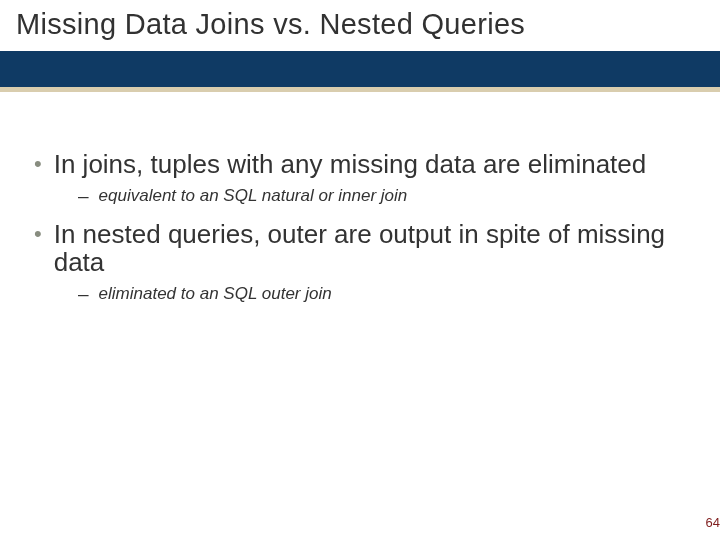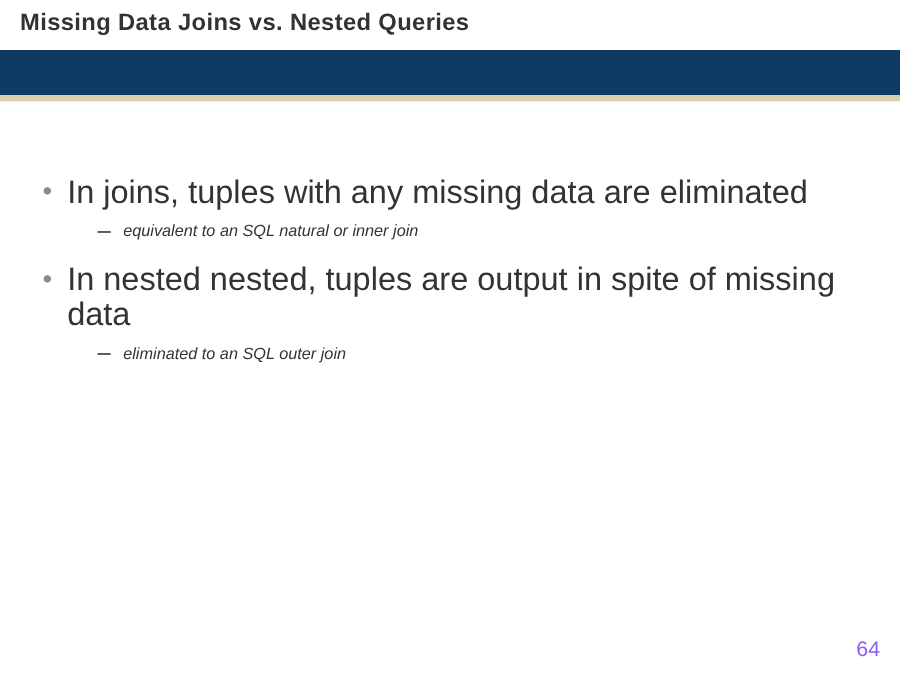--- a/index.html
+++ b/index.html
@@ -8,22 +8,22 @@
     font-family: Verdana, Geneva, sans-serif;
     background: #ffffff;
     position: relative;
   }
   .title-bar {
     background: #ffffff;
     padding: 8px 16px 10px 16px;
   }
   .title-text {
     font-family: Arial, Helvetica, sans-serif;
-    font-weight: 700;
-    font-size: 19px;
+    font-weight: 400;
+    font-size: 29px;
     color: #323232;
     letter-spacing: 0.3px;
     font-stretch: condensed;
   }
   .band-dark {
     background: #0f3a64;
     height: 36px;
     width: 100%;
   }
   .band-tan {
@@ -57,31 +57,31 @@
     margin-top: 3px;
     margin-bottom: 12px;
   }
   .sub-dash {
     font-size: 19px;
     line-height: 24px;
     margin-right: 10px;
     color: #333333;
   }
   .sub-text {
-    font-size: 13px;
+    font-size: 17px;
     line-height: 24px;
     font-style: italic;
     color: #333333;
   }
   .page-number {
     position: absolute;
     bottom: 10px;
-    right: 16px;
-    font-size: 17px;
-    color: #8b5cf6;
+    right: 0;
+    font-size: 13px;
+    color: #7f1d1d;
   }
 </style>
 </head>
 <body>
 
 <div class="title-bar">
   <div class="title-text">Missing Data Joins vs. Nested Queries</div>
 </div>
 <div class="band-dark"></div>
 <div class="band-tan"></div>
@@ -92,21 +92,21 @@
     <div class="bullet-dot">•</div>
     <div class="bullet-text">In joins, tuples with any missing data are eliminated</div>
   </div>
   <div class="sub-item">
     <div class="sub-dash">–</div>
     <div class="sub-text">equivalent to an SQL natural or inner join</div>
   </div>
 
   <div class="bullet-item">
     <div class="bullet-dot">•</div>
-    <div class="bullet-text">In nested nested, tuples are output in spite of missing data</div>
+    <div class="bullet-text">In nested queries, outer are output in spite of missing data</div>
   </div>
   <div class="sub-item">
     <div class="sub-dash">–</div>
     <div class="sub-text">eliminated to an SQL outer join</div>
   </div>
 
 </div>
 
 <div class="page-number">64</div>
 

